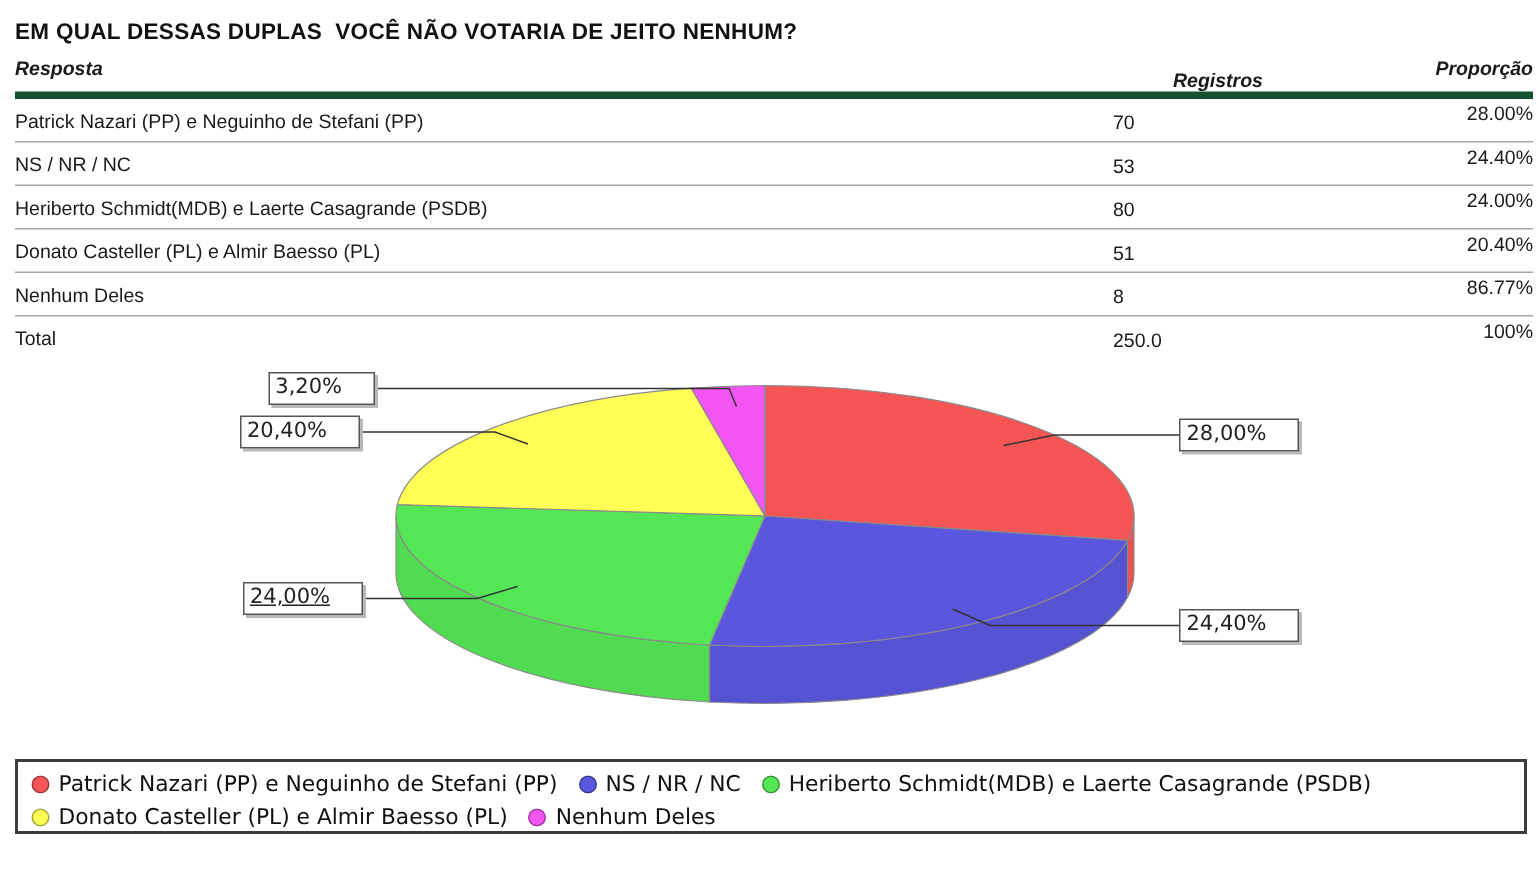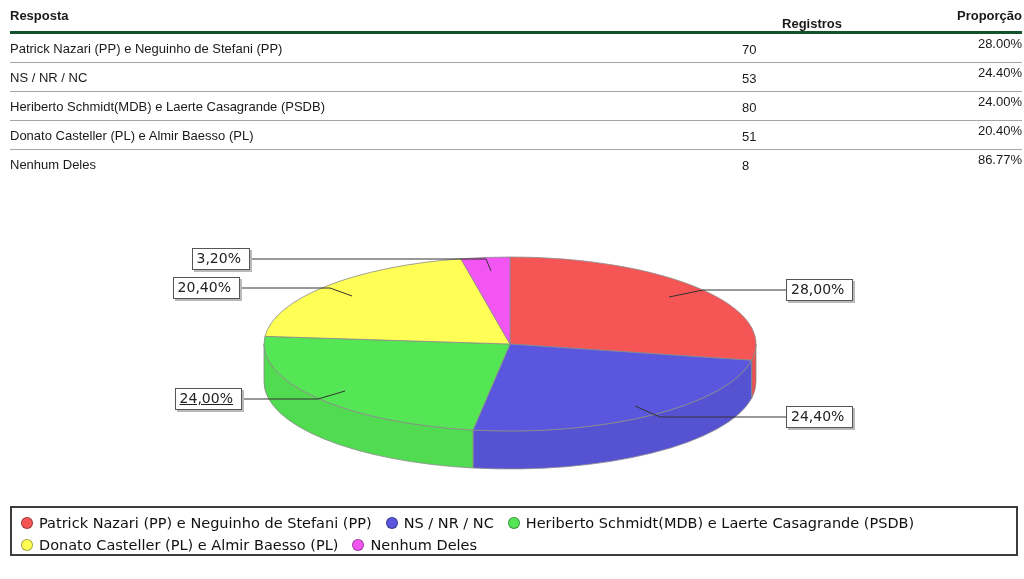--- a/index.html
+++ b/index.html
@@ -4,50 +4,51 @@
 <style>
   html,body{margin:0;padding:0;background:#fff;}
   body{width:1024px;height:579px;position:relative;overflow:hidden;
        font-family:"Liberation Sans",sans-serif;color:#1a1a1a;}
 
   
   .report{position:absolute;left:10px;top:0;width:1012px;}
   .title{font-size:15px;font-weight:bold;letter-spacing:.2px;margin:13px 0 0 0;
          white-space:pre-wrap;color:#111;}
   .thead,.trow{display:grid;grid-template-columns:1fr 140px 140px;align-items:center;}
-  .thead{height:31px;border-bottom:3px solid #14532d;}
+  .thead{height:31px;border-bottom:5px solid #14532d;font-style:italic;}
   .thead .h{font-size:13px;font-weight:bold;}
   .h-reg{text-align:center;margin-top:15px;}
   .h-prop{text-align:right;}
   .trow{height:28px;border-bottom:1px solid #a6a6a6;font-size:13px;}
   .trow:last-child{border-bottom:none;}
   .c-reg{text-align:left;transform:translateY(1px);}
   .c-prop{text-align:right;transform:translateY(-5px);}
 
   
   #chart-area{position:absolute;left:0;top:240px;width:1024px;height:265px;}
   #pie-svg{position:absolute;left:0;top:0;}
   .pie-label{position:absolute;transform:translateY(-50%);
              font-family:"DejaVu Sans",sans-serif;font-size:14px;color:#222;
-             background:#fff;border:1px solid #555;padding:0 8px 1px 4px;
+             background:#fff;border:1px solid #555;padding:0 21px 1px 4px;
              box-shadow:2px 2px 0 #b9b9b9;line-height:19px;white-space:nowrap;}
 
   
   #legend{position:absolute;left:10px;top:506px;width:986px;height:38px;
           border:2px solid #3c3c3c;background:#fff;padding:4px 9px;
           font-family:"DejaVu Sans",sans-serif;font-size:14.5px;color:#111;}
   .legend-row{display:flex;align-items:center;height:22px;gap:14px;}
   .legend-item{display:flex;align-items:center;gap:6px;white-space:nowrap;}
   .legend-marker{width:12px;height:12px;border-radius:50%;
                  border:1px solid rgba(0,0,0,.35);box-sizing:border-box;flex:0 0 auto;}
 </style>
 </head>
 <body>
 
 <div class="report">
+  <div class="title">EM QUAL DESSAS DUPLAS  VOCÊ NÃO VOTARIA DE JEITO NENHUM?</div>
 
   <div class="thead">
     <div class="h">Resposta</div>
     <div class="h h-reg">Registros</div>
     <div class="h h-prop">Proporção</div>
   </div>
 
   <div class="trow">
     <div class="c-resp">Patrick Nazari (PP) e Neguinho de Stefani (PP)</div>
     <div class="c-reg">70</div>
@@ -65,20 +66,25 @@
   </div>
   <div class="trow">
     <div class="c-resp">Donato Casteller (PL) e Almir Baesso (PL)</div>
     <div class="c-reg">51</div>
     <div class="c-prop">20.40%</div>
   </div>
   <div class="trow">
     <div class="c-resp">Nenhum Deles</div>
     <div class="c-reg">8</div>
     <div class="c-prop">86.77%</div>
+  </div>
+  <div class="trow">
+    <div class="c-resp">Total</div>
+    <div class="c-reg">250.0</div>
+    <div class="c-prop">100%</div>
   </div>
 </div>
 
 <div id="chart-area">
   <svg id="pie-svg" width="1024" height="265" viewBox="0 240 1024 265">
       <path d="M756,344 A246,87 0 0 1 751.6426636792573,360.30217436895805 l0,38 A246,87 0 0 0 756,382 Z" fill="rgb(234,81,81)" stroke="#8a8a8a" stroke-width="0.8"></path>
       <path d="M751.6426636792573,360.30217436895805 A246,87 0 0 1 473.0445050762937,430.0127017921985 l0,38 A246,87 0 0 0 751.6426636792573,398.30217436895805 Z" fill="rgb(86,83,211)" stroke="#8a8a8a" stroke-width="0.8"></path>
       <path d="M473.0445050762937,430.0127017921985 A246,87 0 0 1 264,344 l0,38 A246,87 0 0 0 473.0445050762937,468.0127017921985 Z" fill="rgb(81,219,81)" stroke="#8a8a8a" stroke-width="0.8"></path>
       <path d="M510,344 L510,257 A246,87 0 0 1 751.6426636792573,360.30217436895805 Z" fill="#F65555" stroke="#8a8a8a" stroke-width="0.8"></path>
       <path d="M510,344 L751.6426636792573,360.30217436895805 A246,87 0 0 1 473.0445050762937,430.0127017921985 Z" fill="#5A57DE" stroke="#8a8a8a" stroke-width="0.8"></path>

